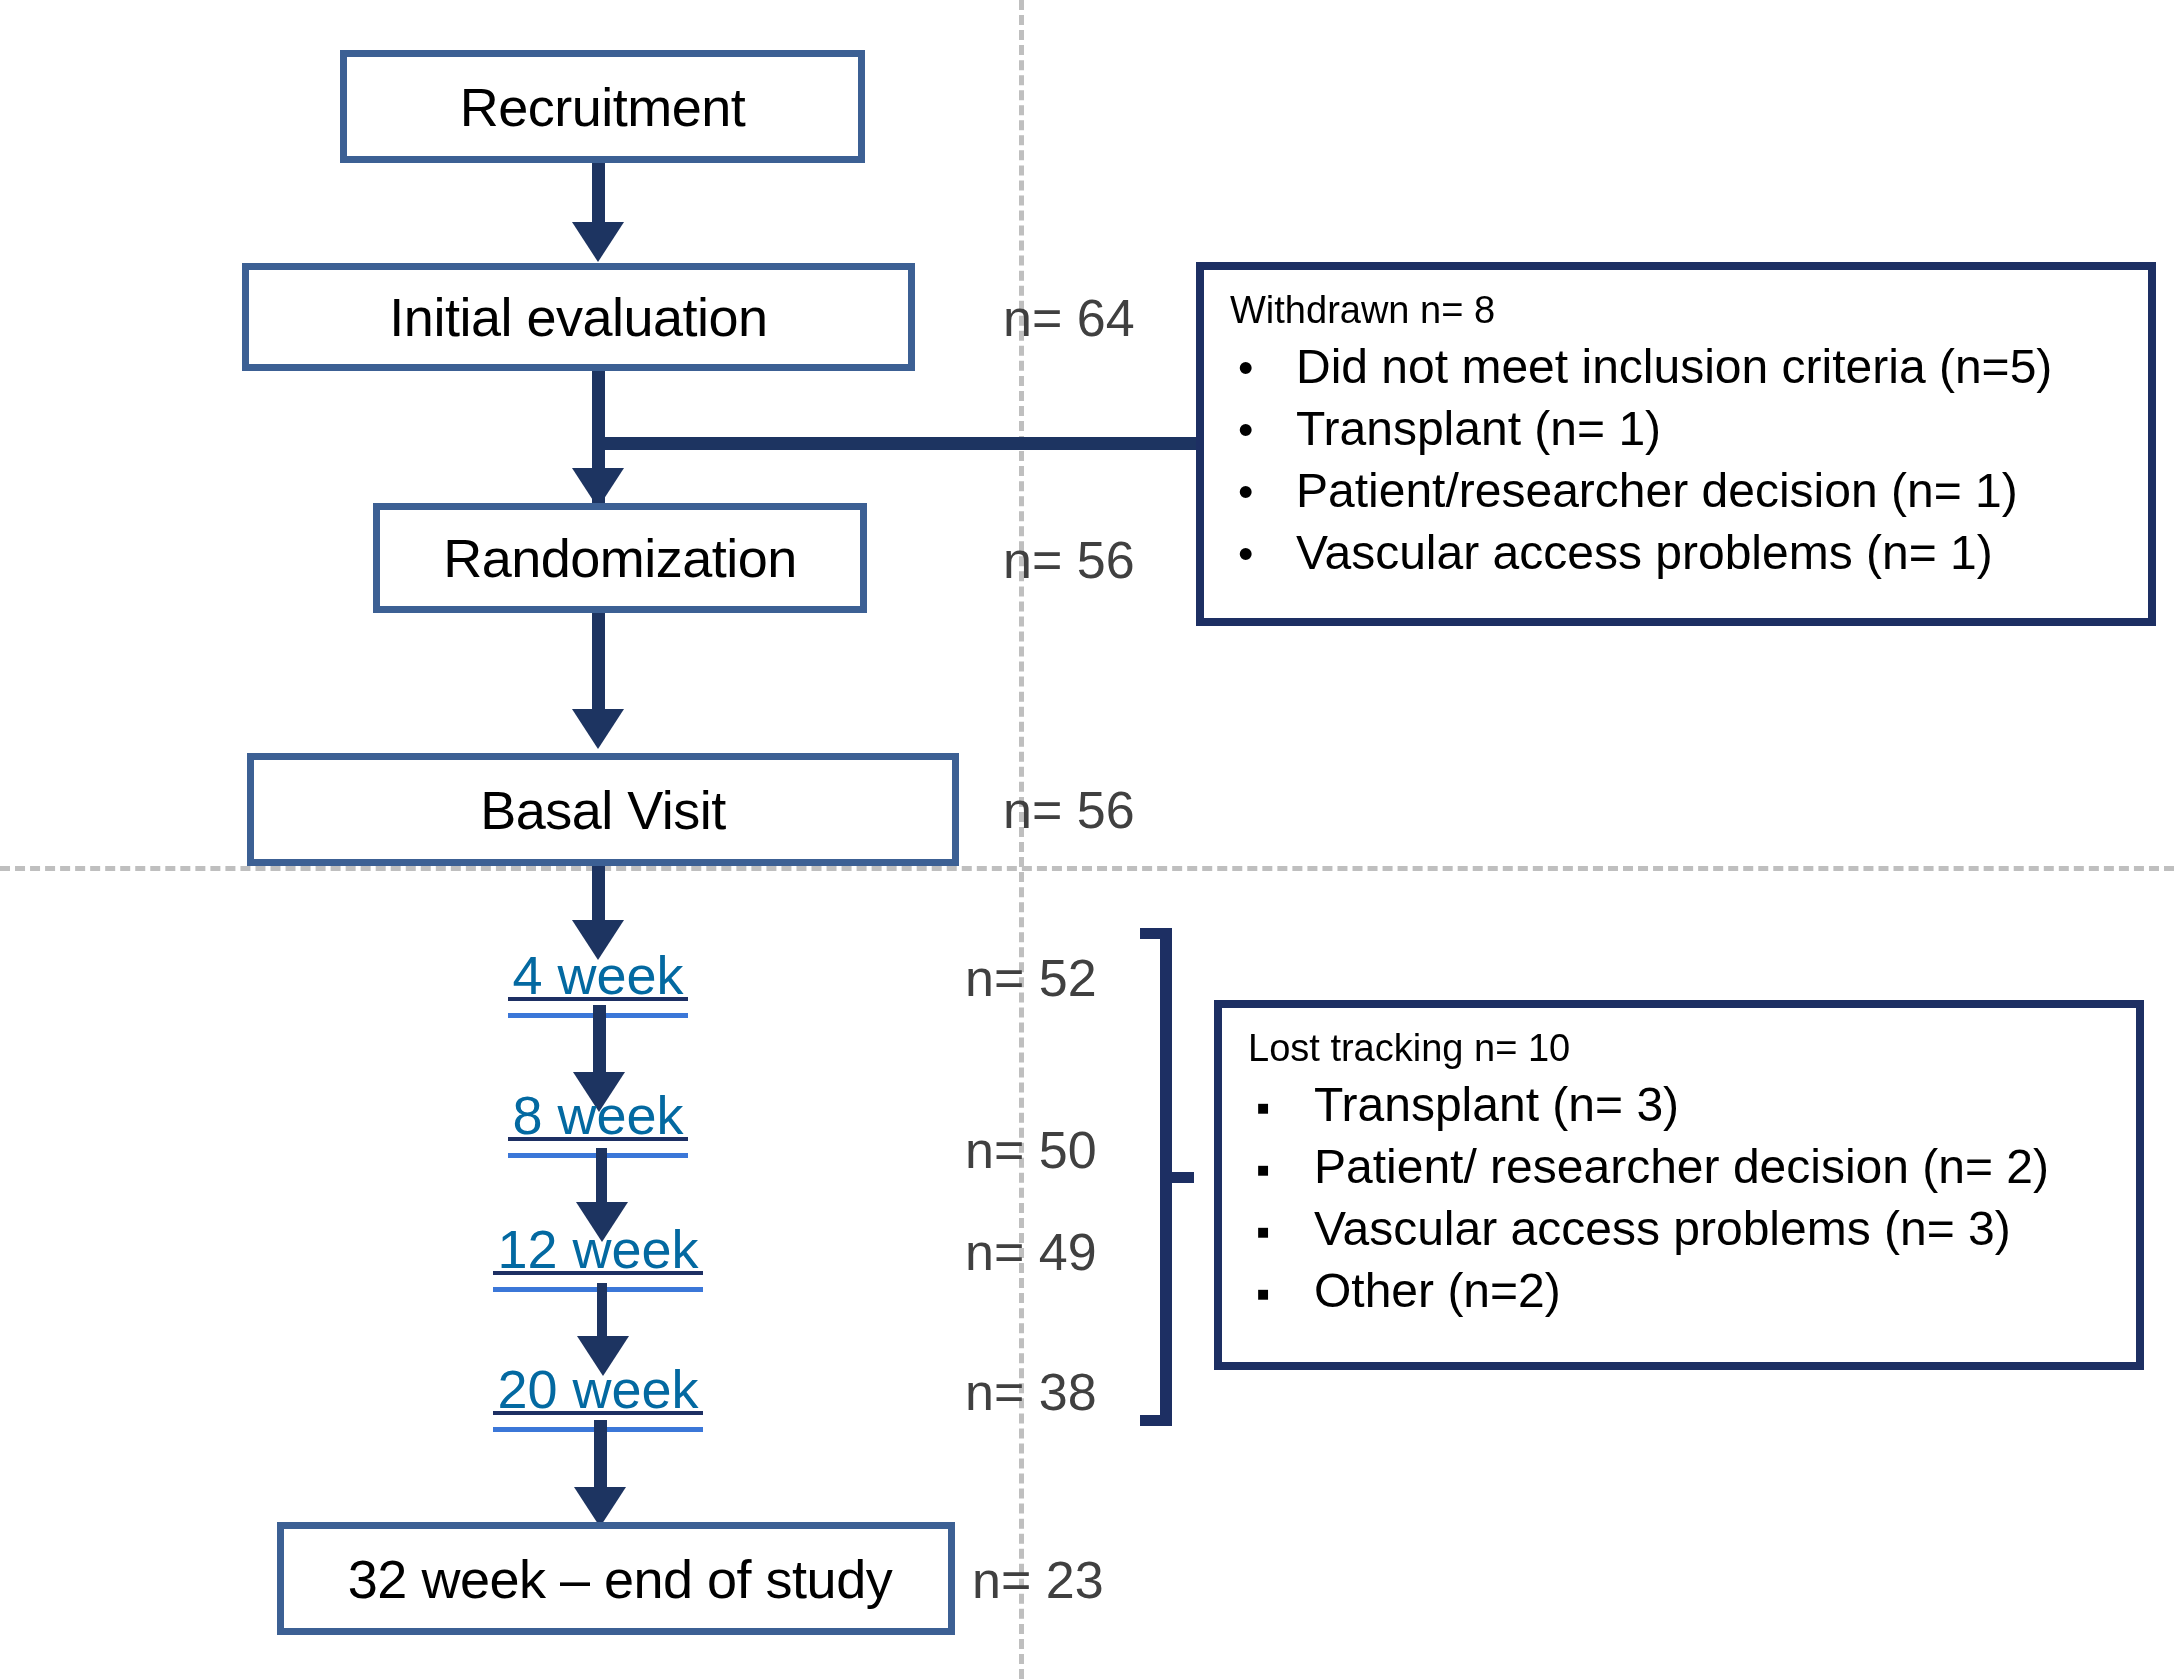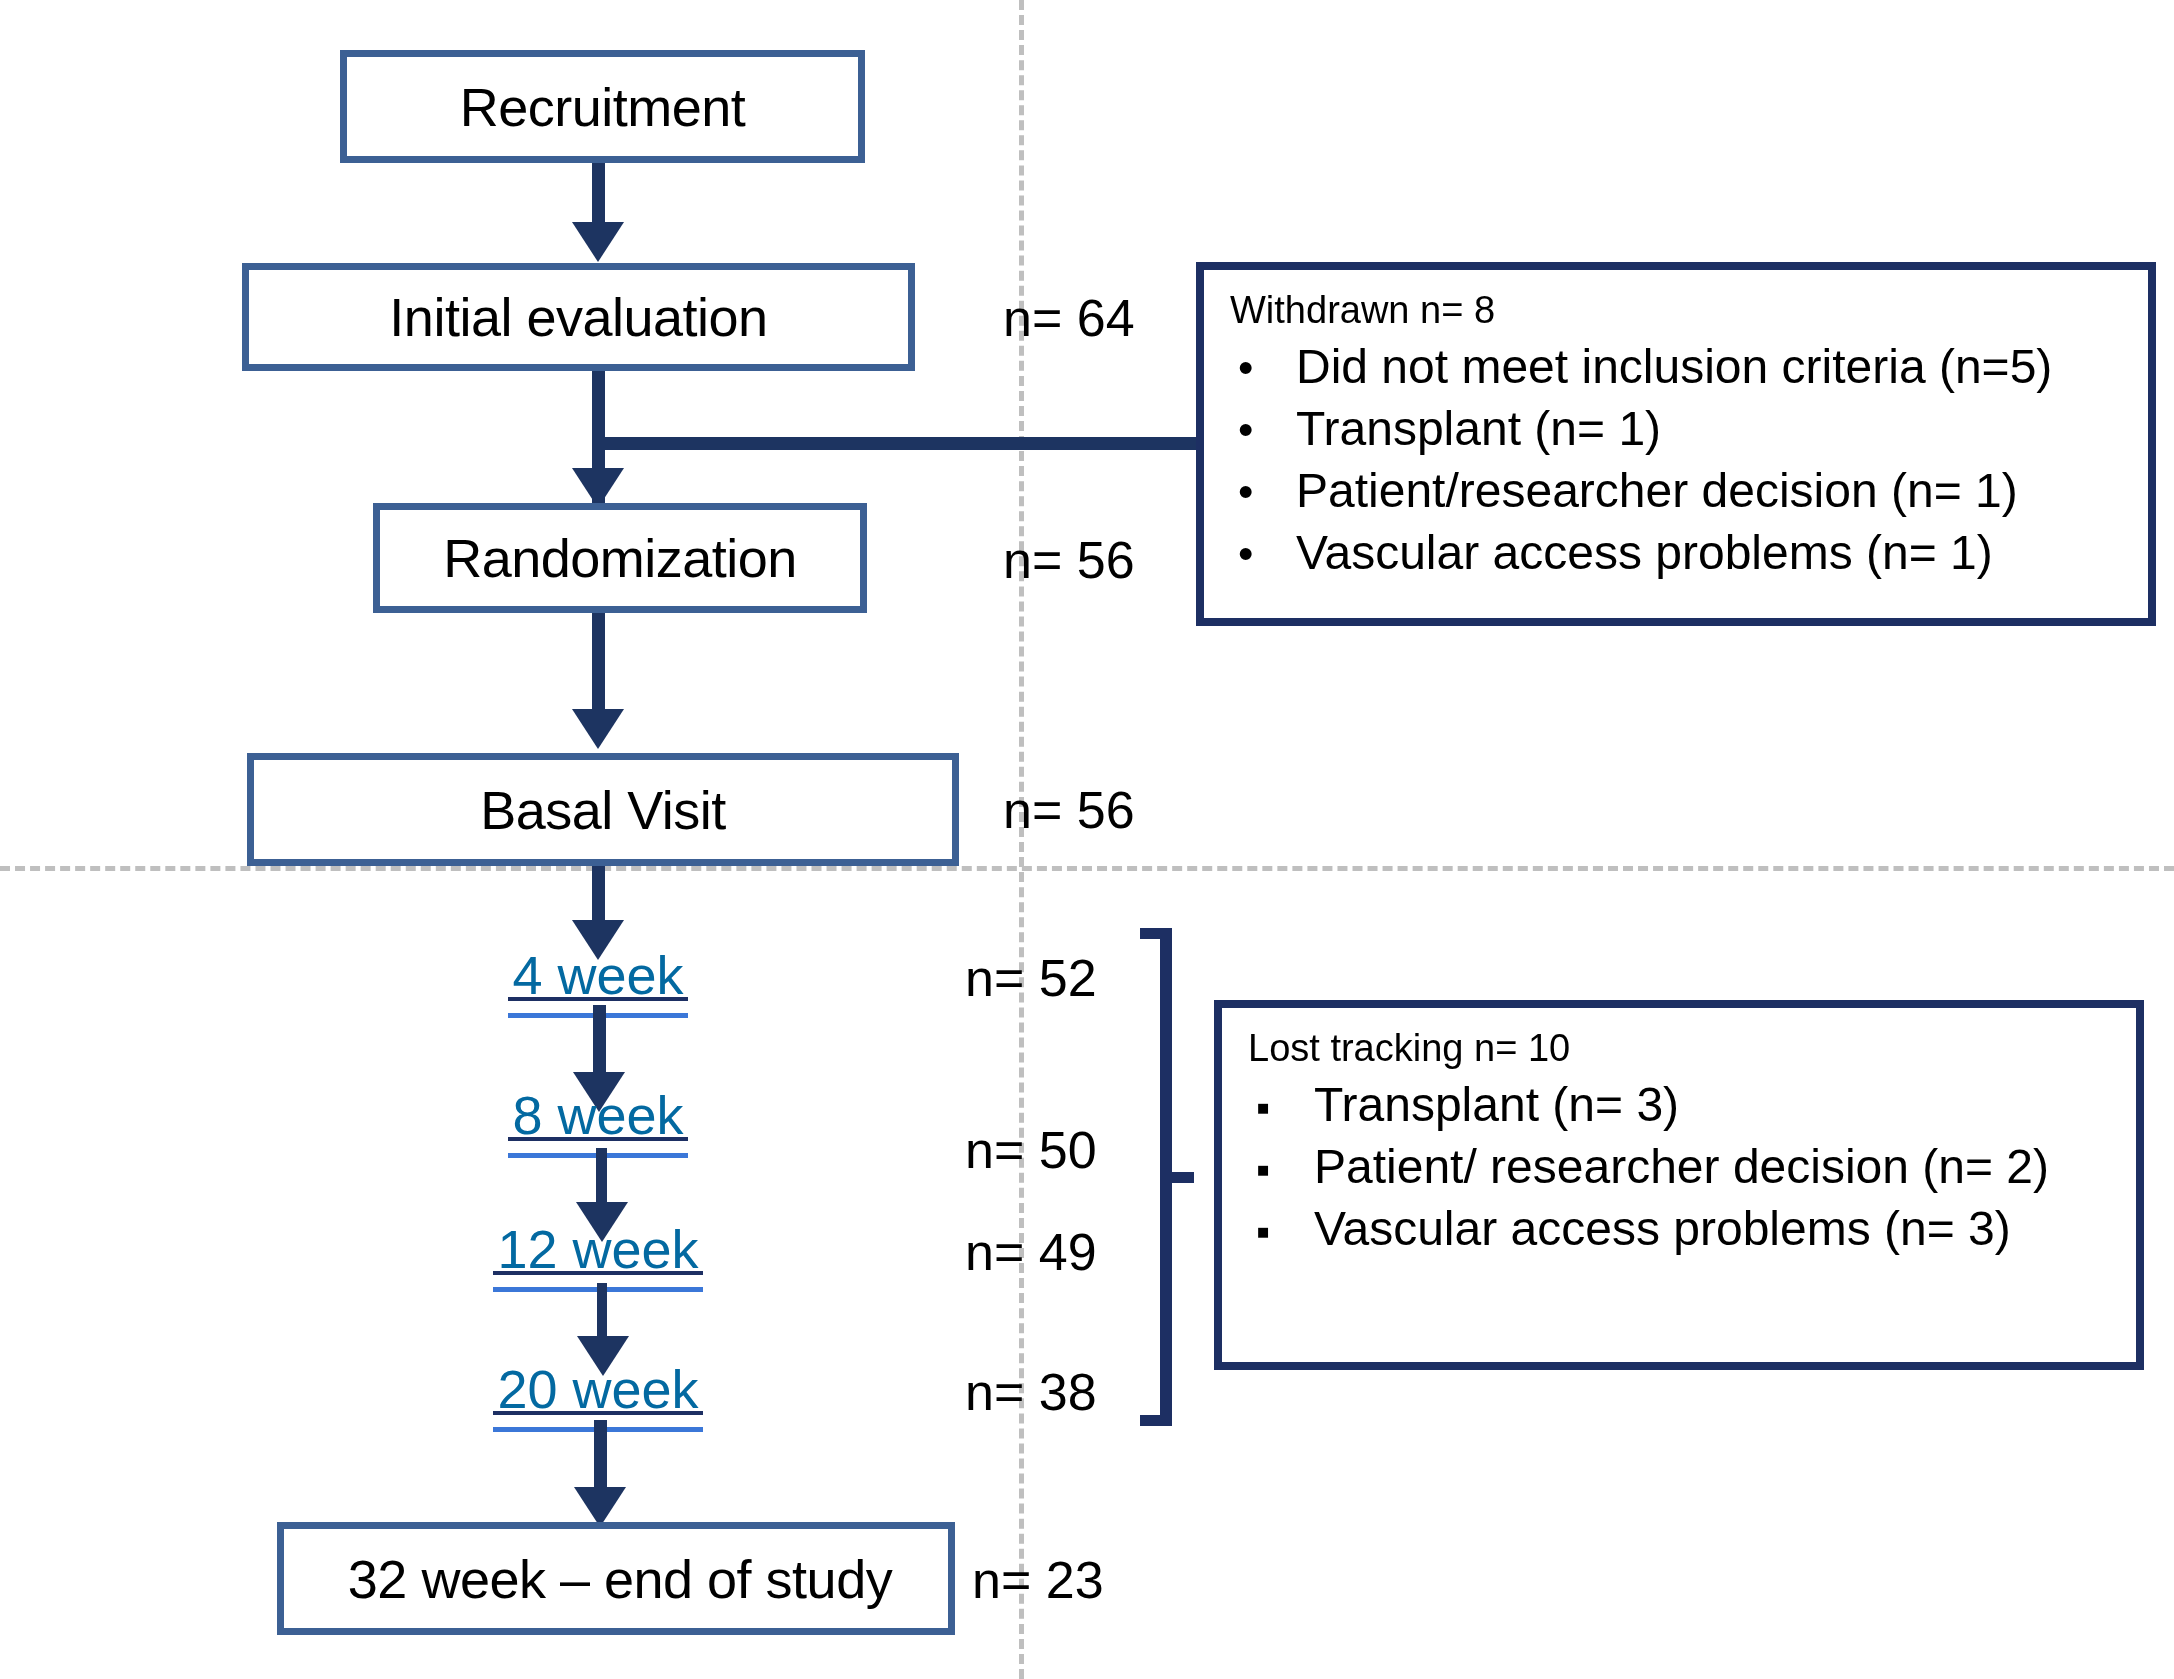--- a/index.html
+++ b/index.html
@@ -83,21 +83,21 @@
     flex: 0 0 58px;
     text-align: left;
     padding-left: 12px;
   }
   .bullet-dot::before { content: "\2022"; font-size: 44px; }
   .bullet-sq::before  { content: "\25AA"; font-size: 40px; }
 
   
   .nlabel {
     font-size: 52px;
-    color: #000000;
+    color: #404040;
     white-space: nowrap;
   }
 
   
   .weeklabel {
     font-size: 54px;
     color: #0369a1;
     white-space: nowrap;
     text-align: center;
     line-height: 1.0;
@@ -243,16 +243,20 @@
         <span>Transplant (n= 3)</span>
       </li>
       <li>
         <span class="bullet-sq"></span>
         <span>Patient/ researcher decision (n= 2)</span>
       </li>
       <li>
         <span class="bullet-sq"></span>
         <span>Vascular access problems (n= 3)</span>
       </li>
+      <li>
+        <span class="bullet-sq"></span>
+        <span>Other (n=2)</span>
+      </li>
     </ul>
   </div>
 
 </div>
 
 </body></html>

